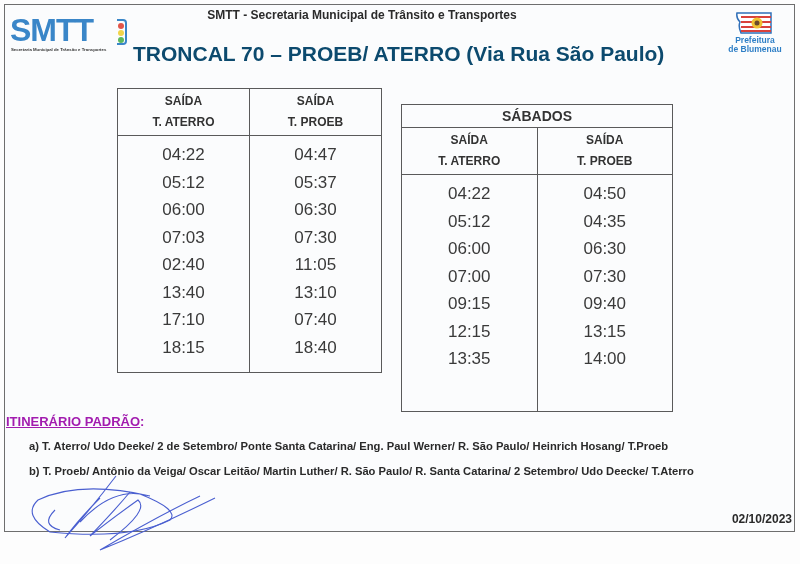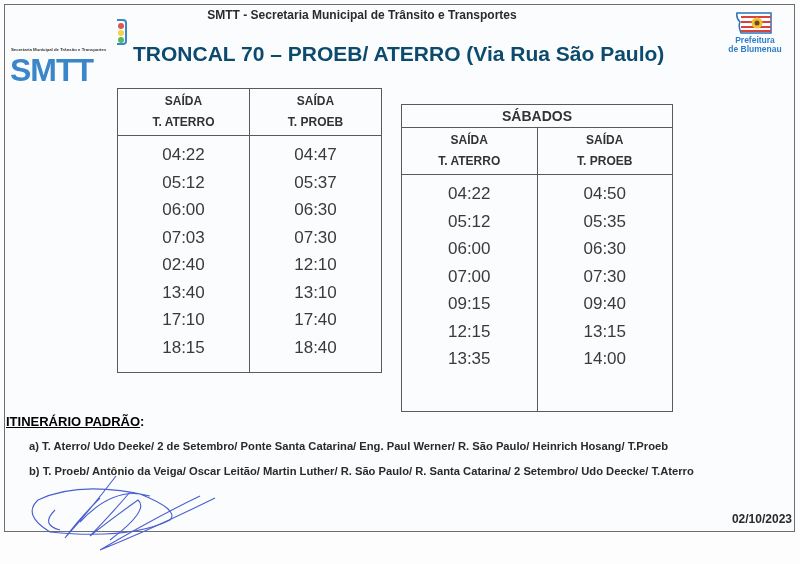--- a/index.html
+++ b/index.html
@@ -7,21 +7,21 @@
     width: 800px; height: 564px; background: #fdfdfd; position: relative; overflow: hidden;
     font-family: "Liberation Sans", "DejaVu Sans", sans-serif; color: #2a2a2a;
   }
   .frame {
     position: absolute; left: 4px; top: 4px; width: 791px; height: 528px;
     border: 1px solid #6e6e6e; box-sizing: border-box; background: #fbfcfd;
   }
   .logo-smtt { position: absolute; left: 10px; top: 16px; width: 116px; height: 40px; }
   .logo-smtt .word {
     position: absolute; left: 0; top: -4px; font-weight: bold; font-size: 32px;
-    color: #3a86c8; letter-spacing: -1px; font-family: "Liberation Sans", sans-serif; margin-top: 40px;
+    color: #3a86c8; letter-spacing: -1px; font-family: "Liberation Sans", sans-serif;
   }
   .logo-smtt .light {
     position: absolute; left: 107px; top: 3px; width: 10px; height: 26px;
     border: 2px solid #3a86c8; border-left: none; border-radius: 0 4px 4px 0; box-sizing: border-box;
   }
   .logo-smtt .dot { position: absolute; left: 1px; width: 6px; height: 6px; border-radius: 50%; }
   .logo-smtt .sub {
     position: absolute; left: 1px; top: 31px; font-size: 4.3px; font-weight: bold; color: #333;
     white-space: nowrap;
   }
@@ -47,21 +47,21 @@
   table.sched .day { height: 22px; font-size: 14px; font-weight: bold; text-align: center; color: #333; }
   table.sched .colhead {
     height: 46px; font-size: 12px; font-weight: bold; text-align: center; line-height: 21px; color: #333;
   }
   table.sched .times { vertical-align: top; text-align: center; height: 236px; }
   .time {
     display: block; font-size: 17px; height: 27.5px; line-height: 27.5px; color: #3a3a3a;
   }
   .times-wrap { padding-top: 5px; }
   .itin-label {
-    position: absolute; left: 6px; top: 414px; font-weight: bold; font-size: 13px; color: #000000;
+    position: absolute; left: 6px; top: 414px; font-weight: bold; font-size: 13px; color: #a21caf;
   }
   .itin-label u { text-decoration: underline; }
   .route {
     position: absolute; left: 29px; font-weight: bold; font-size: 11.2px; color: #2a2a2a; white-space: nowrap;
   }
   .date {
     position: absolute; right: 8px; top: 512px; font-weight: bold; font-size: 12px; color: #2a2a2a;
   }
   .signature { position: absolute; left: 20px; top: 470px; width: 200px; height: 90px; }
 </style>
@@ -123,23 +123,23 @@
         <span class="time">17:10</span>
         <span class="time">18:15</span>
       </div>
     </td>
     <td class="times">
       <div class="times-wrap">
         <span class="time">04:47</span>
         <span class="time">05:37</span>
         <span class="time">06:30</span>
         <span class="time">07:30</span>
-        <span class="time">12:10</span>
+        <span class="time">11:05</span>
         <span class="time">13:10</span>
-        <span class="time">17:40</span>
+        <span class="time">07:40</span>
         <span class="time">18:40</span>
       </div>
     </td>
   </tr>
 </tbody>
   </table>
 
 <table class="sched" style="left:401px;top:88px;width:272px;margin-top:16px;">
   <tbody>
       <tr>
@@ -163,21 +163,21 @@
         <span class="time">06:00</span>
         <span class="time">07:00</span>
         <span class="time">09:15</span>
         <span class="time">12:15</span>
         <span class="time">13:35</span>
       </div>
     </td>
     <td class="times">
       <div class="times-wrap">
         <span class="time">04:50</span>
-        <span class="time">05:35</span>
+        <span class="time">04:35</span>
         <span class="time">06:30</span>
         <span class="time">07:30</span>
         <span class="time">09:40</span>
         <span class="time">13:15</span>
         <span class="time">14:00</span>
       </div>
     </td>
   </tr>
 </tbody>
   </table>

